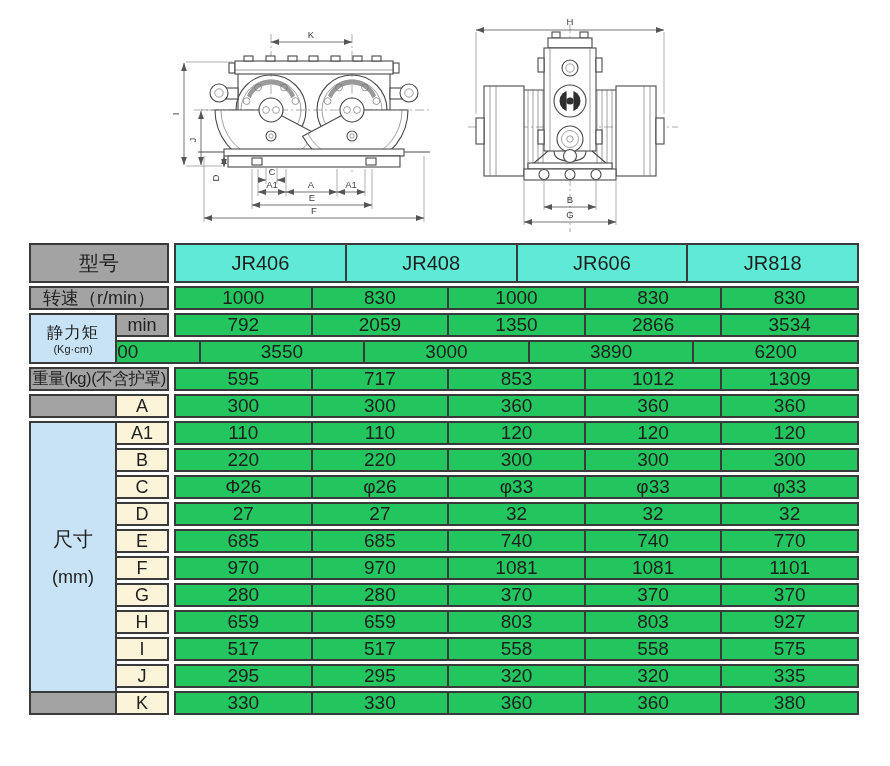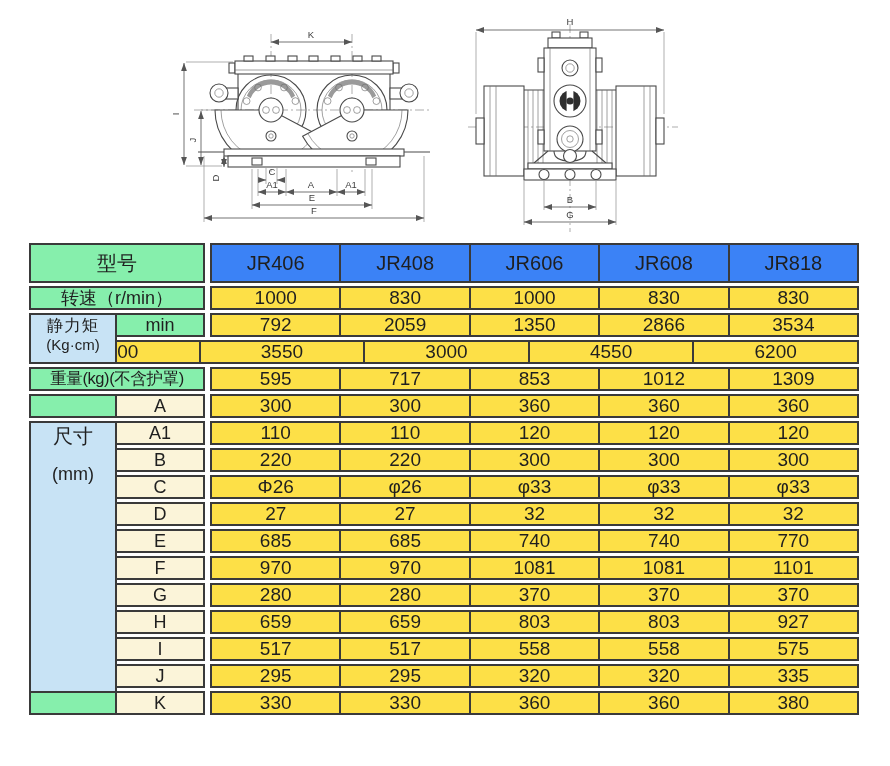--- a/index.html
+++ b/index.html
@@ -12,36 +12,36 @@
   svg .ol{stroke:#4a4a4a;stroke-width:1.1;fill:none}
   svg .olw{stroke:#4a4a4a;stroke-width:1.1;fill:#fff}
   svg .thin{stroke:#6e6e6e;stroke-width:.65;fill:none}
   svg .cl{stroke:#8a8a8a;stroke-width:.7;fill:none;stroke-dasharray:9 3 2 3}
   svg .dim{stroke:#5a5a5a;stroke-width:.85;fill:none}
   svg .ext{stroke:#7a7a7a;stroke-width:.6;fill:none}
   svg .dimtxt{font-size:9.5px;fill:#3d3d3d;font-family:"Liberation Sans","DejaVu Sans",sans-serif}
   .tbl{position:absolute;left:29px;top:243px;width:830px}
   .trow{display:flex;height:24px;margin-bottom:3px}
   .trow.hdr{height:40px}
-  .lblbox{width:176px;display:flex;border:2px solid #3a3a3a;background:#86efac}
+  .lblbox{width:140px;display:flex;border:2px solid #3a3a3a;background:#a3a3a3}
   .c1{width:84px}
   .c2{flex:1;border-left:2px solid #3a3a3a;display:flex;align-items:center;justify-content:center;font-size:18px}
   .c2.cream{background:#fbf4d9}
   .full{flex:1;display:flex;align-items:center;justify-content:center;font-size:18px}
   .full.tight{font-size:16.5px;letter-spacing:-.4px}
-  .databox{flex:1;display:flex;border:2px solid #3a3a3a;background:#fde047;margin-left:5px}
+  .databox{flex:1;display:flex;border:2px solid #3a3a3a;background:#22c55e;margin-left:5px}
   .dcell{flex:1;display:flex;align-items:center;justify-content:center;border-left:2px solid #3a3a3a;font-size:19px}
   .dcell:first-child{border-left:none}
-  .hdr .databox{background:#3b82f6}
+  .hdr .databox{background:#5eead4}
   .hdr .dcell{font-size:20px}
   .hdr .full{font-size:20px}
-  .merge{position:absolute;left:0;width:88px;border:2px solid #3a3a3a;background:#c8e3f5;display:flex;flex-direction:column;align-items:center;z-index:2}
+  .merge{position:absolute;left:0;width:88px;border:2px solid #3a3a3a;background:#c8e3f5;display:flex;flex-direction:column;align-items:center;justify-content:center;z-index:2}
   #merge-moment{top:70px;height:51px}
   #merge-moment .l1{font-size:16.5px;letter-spacing:1px}
-  #merge-moment .l2{font-size:15px;margin-top:-1px}
+  #merge-moment .l2{font-size:11px;margin-top:-1px}
   #merge-size{top:178px;height:272px}
   #merge-size .l1{font-size:20px}
   #merge-size .l2{font-size:18px;margin-top:14px}
 </style>
 </head>
 <body>
 
 <div class="stage">
 
   <svg id="front-svg" class="draw" width="334" height="234" viewBox="0 0 334 234" xmlns="http://www.w3.org/2000/svg">
@@ -244,21 +244,20 @@
     </div>
 
     <div class="trow hdr">
       <div class="lblbox">
           <div class="full">型号</div>
         </div>
       <div class="databox">
         <div class="dcell">JR406</div>
         <div class="dcell">JR408</div>
         <div class="dcell">JR606</div>
-        <div class="dcell">JR608</div>
         <div class="dcell">JR818</div>
       </div>
     </div>
 
     <div class="trow">
       <div class="lblbox">
           <div class="full">转速（r/min）</div>
         </div>
       <div class="databox">
         <div class="dcell">1000</div>
@@ -281,21 +280,21 @@
         <div class="dcell">2866</div>
         <div class="dcell">3534</div>
       </div>
     </div>
 
     <div class="trow">
       <div class="databox">
         <div class="dcell">2200</div>
         <div class="dcell">3550</div>
         <div class="dcell">3000</div>
-        <div class="dcell">4550</div>
+        <div class="dcell">3890</div>
         <div class="dcell">6200</div>
       </div>
     </div>
 
 
     <div class="trow">
       <div class="lblbox">
           <div class="full tight">重量(kg)(不含护罩)</div>
         </div>
       <div class="databox">

